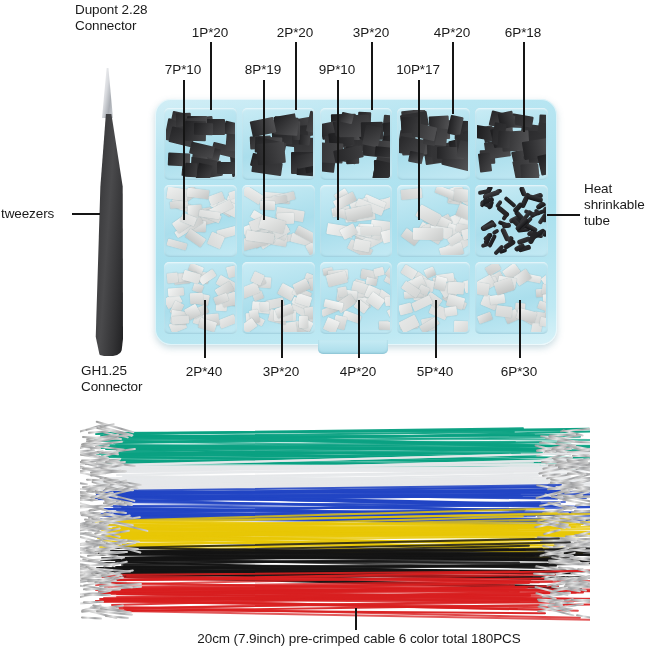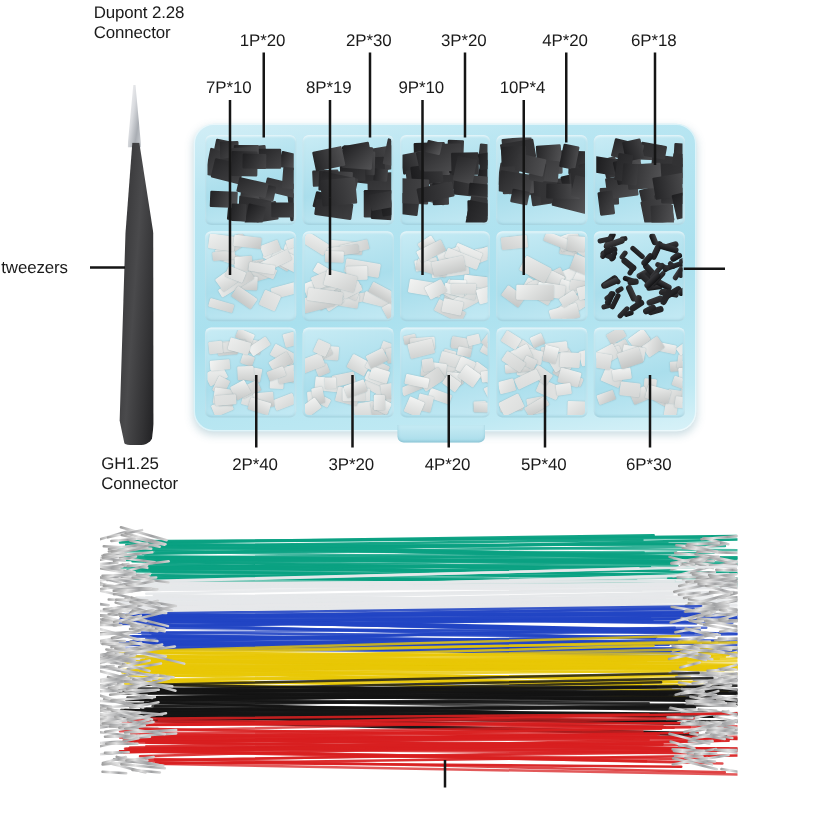--- a/index.html
+++ b/index.html
@@ -1321,42 +1321,46 @@
 
   <div class="lbl" style="left:75px; top:2px;">Dupont 2.28
 Connector</div>
 
   <div class="lbl" style="left:81px; top:363px;">GH1.25
 Connector</div>
 
   <div class="lbl" style="left:1px; top:206px;">tweezers</div>
   <div class="leader-h" style="left:72px; top:213px; width:28px;"></div>
 
+  <div class="lbl" style="left:584px; top:181px;">Heat
+shrinkable
+tube</div>
   <div class="leader-h" style="left:547px; top:214px; width:33px;"></div>
 
+  <div class="lbl center" style="left:359px; top:631px;">20cm (7.9inch) pre-crimped cable 6 color total 180PCS</div>
   <div class="leader-v" style="left:355px; top:608px; height:22px;"></div>
 
   <div id="callouts">
       <div class="lbl center" style="left: 210px; top: 25px;">1P*20</div>
       <div class="leader-v" style="left: 210px; top: 42px; height: 68px;"></div>
-      <div class="lbl center" style="left: 295px; top: 25px;">2P*30</div>
+      <div class="lbl center" style="left: 295px; top: 25px;">2P*20</div>
       <div class="leader-v" style="left: 295px; top: 42px; height: 68px;"></div>
       <div class="lbl center" style="left: 371px; top: 25px;">3P*20</div>
       <div class="leader-v" style="left: 371px; top: 42px; height: 68px;"></div>
       <div class="lbl center" style="left: 452px; top: 25px;">4P*20</div>
       <div class="leader-v" style="left: 452px; top: 42px; height: 72px;"></div>
       <div class="lbl center" style="left: 523px; top: 25px;">6P*18</div>
       <div class="leader-v" style="left: 523px; top: 42px; height: 90px;"></div>
       <div class="lbl center" style="left: 183px; top: 62px;">7P*10</div>
       <div class="leader-v" style="left: 183px; top: 80px; height: 72px;"></div>
       <div class="lbl center" style="left: 263px; top: 62px;">8P*19</div>
       <div class="leader-v" style="left: 263px; top: 80px; height: 78px;"></div>
       <div class="lbl center" style="left: 337px; top: 62px;">9P*10</div>
       <div class="leader-v" style="left: 337px; top: 80px; height: 72px;"></div>
-      <div class="lbl center" style="left: 418px; top: 62px;">10P*4</div>
+      <div class="lbl center" style="left: 418px; top: 62px;">10P*17</div>
       <div class="leader-v" style="left: 418px; top: 80px; height: 68px;"></div>
       <div class="lbl center" style="left: 204px; top: 364px;">2P*40</div>
       <div class="leader-v" style="left: 204px; top: 300px; height: 58px;"></div>
       <div class="lbl center" style="left: 281px; top: 364px;">3P*20</div>
       <div class="leader-v" style="left: 281px; top: 300px; height: 58px;"></div>
       <div class="lbl center" style="left: 358px; top: 364px;">4P*20</div>
       <div class="leader-v" style="left: 358px; top: 300px; height: 58px;"></div>
       <div class="lbl center" style="left: 435px; top: 364px;">5P*40</div>
       <div class="leader-v" style="left: 435px; top: 300px; height: 58px;"></div>
       <div class="lbl center" style="left: 519px; top: 364px;">6P*30</div>

